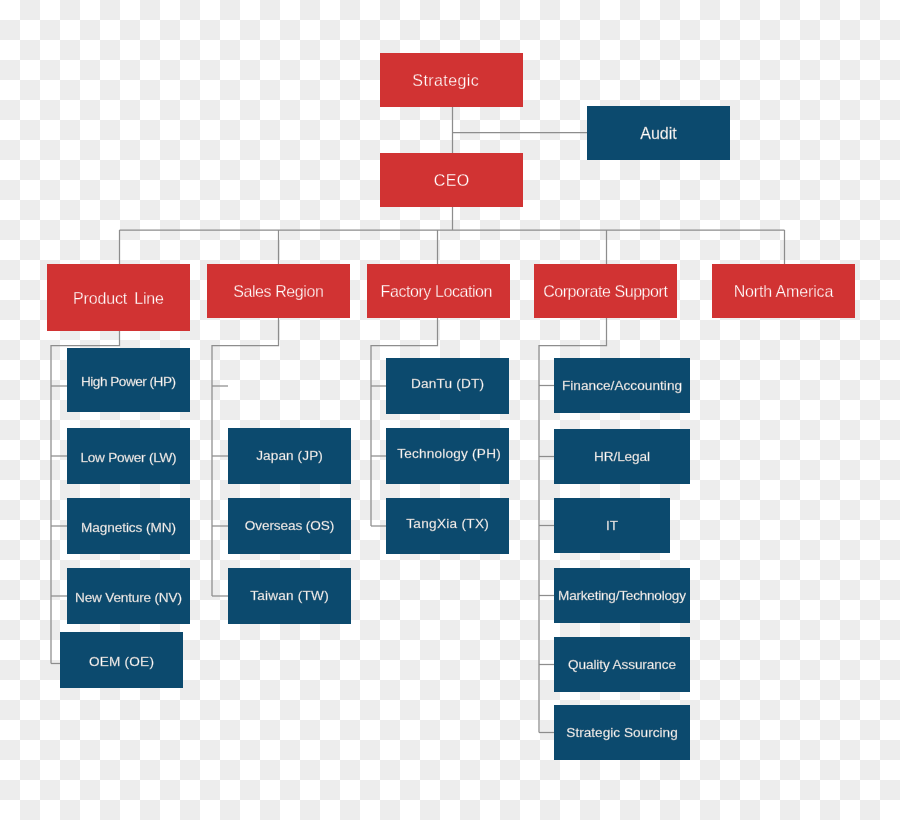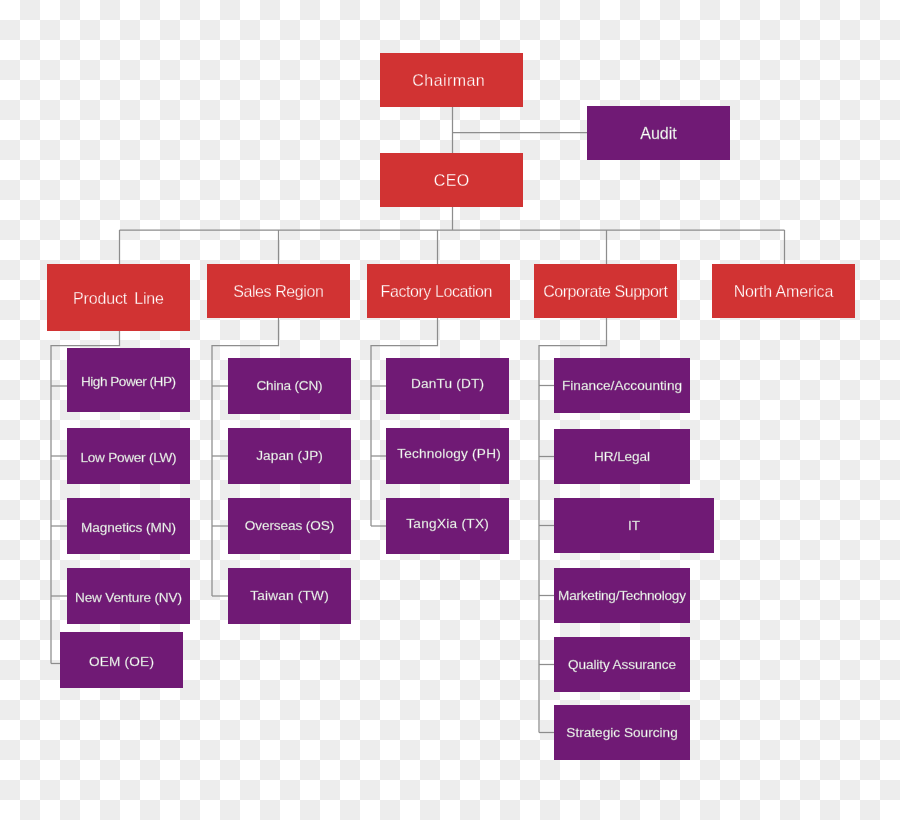--- a/index.html
+++ b/index.html
@@ -33,21 +33,21 @@
     pointer-events: none;
   }
   .node {
     position: absolute;
     box-sizing: border-box;
     color: #ffffff;
     white-space: pre;
     line-height: 1;
   }
   .node.red  { background: #d13333; }
-  .node.grey { background: #701a75; }
+  .node.grey { background: #0c4a6e; }
   .node > .lbl {
     position: absolute;
     left: 50%;
     top: 50%;
     display: block;
     white-space: pre;
     transform: translateZ(0);
   }
   .node.red  > .lbl { -webkit-text-stroke: 0.28px #d13333; }
   .node.grey > .lbl { -webkit-text-stroke: 0.28px #aaaaaa; }
@@ -89,21 +89,21 @@
       <path d="M539 385.5 L554 385.5"></path>
       <path d="M539 456.5 L554 456.5"></path>
       <path d="M539 525.5 L554 525.5"></path>
       <path d="M539 595.5 L554 595.5"></path>
       <path d="M539 664.5 L554 664.5"></path>
       <path d="M539 732.5 L554 732.5"></path>
     </g>
   </svg>
 
   <div class="node red lvl1" style="left:380px;top:53px;width:143px;height:54px;">
-    <span class="lbl" style="letter-spacing: 0.42px; margin-left: -39.1572px; margin-top: -6.9px; line-height: 16px;">Chairman</span>
+    <span class="lbl" style="letter-spacing: 0.42px; margin-left: -39.1572px; margin-top: -6.9px; line-height: 16px;">Strategic</span>
   </div>
   <div class="node grey lvl1" style="left:587px;top:106px;width:143px;height:54px;">
     <span class="lbl" style="letter-spacing: -0.01px; margin-left: -18.2159px; margin-top: -6.9px; line-height: 16px;">Audit</span>
   </div>
 
   <div class="node red lvl1" style="left:380px;top:153px;width:143px;height:54px;">
     <span class="lbl" style="letter-spacing: 0.4px; margin-left: -17.7375px; margin-top: -6.9px; line-height: 16px;">CEO</span>
   </div>
 
   <div class="node red lvl1" style="left:47px;top:264px;width:143px;height:67px;">
@@ -130,23 +130,20 @@
   </div>
   <div class="node grey leaf" style="left:67px;top:498px;width:123px;height:56px;">
     <span class="lbl" style="letter-spacing: -0.08px; margin-left: -47.4462px; margin-top: -5.5px; line-height: 13.6px;">Magnetics (MN)</span>
   </div>
   <div class="node grey leaf" style="left:67px;top:568px;width:123px;height:56px;">
     <span class="lbl" style="letter-spacing: -0.18px; margin-left: -53.4259px; margin-top: -5.5px; line-height: 13.6px;">New Venture (NV)</span>
   </div>
   <div class="node grey leaf" style="left:60px;top:632px;width:123px;height:56px;">
     <span class="lbl" style="letter-spacing: 0.2px; margin-left: -32.4234px; margin-top: -5.5px; line-height: 13.6px;">OEM (OE)</span>
   </div>
-  <div class="node grey leaf" style="left:228px;top:358px;width:123px;height:56px;">
-    <span class="lbl" style="letter-spacing: -0.22px; margin-left: -33.0084px; margin-top: -7.5px; line-height: 13.6px;">China (CN)</span>
-  </div>
   <div class="node grey leaf" style="left:228px;top:428px;width:123px;height:56px;">
     <span class="lbl" style="letter-spacing: 0.1px; margin-left: -33.3172px; margin-top: -7.5px; line-height: 13.6px;">Japan (JP)</span>
   </div>
   <div class="node grey leaf" style="left:228px;top:498px;width:123px;height:56px;">
     <span class="lbl" style="letter-spacing: -0.1px; margin-left: -44.7219px; margin-top: -7.5px; line-height: 13.6px;">Overseas (OS)</span>
   </div>
   <div class="node grey leaf" style="left:228px;top:568px;width:123px;height:56px;">
     <span class="lbl" style="letter-spacing: 0.21px; margin-left: -39.1919px; margin-top: -7.5px; line-height: 13.6px;">Taiwan (TW)</span>
   </div>
   <div class="node grey leaf" style="left:386px;top:358px;width:123px;height:56px;">
@@ -157,21 +154,21 @@
   </div>
   <div class="node grey leaf" style="left:386px;top:498px;width:123px;height:56px;">
     <span class="lbl" style="letter-spacing: 0.29px; margin-left: -41.2612px; margin-top: -8.7px; line-height: 13.6px;">TangXia (TX)</span>
   </div>
   <div class="node grey leaf" style="left:554px;top:358px;width:136px;height:55px;">
     <span class="lbl" style="letter-spacing: 0.04px; margin-left: -60.0425px; margin-top: -6.7px; line-height: 13.6px;">Finance/Accounting</span>
   </div>
   <div class="node grey leaf" style="left:554px;top:429px;width:136px;height:55px;">
     <span class="lbl" style="letter-spacing: -0.09px; margin-left: -28.0216px; margin-top: -6.7px; line-height: 13.6px;">HR/Legal</span>
   </div>
-  <div class="node grey leaf" style="left:554px;top:498px;width:160px;height:55px;">
+  <div class="node grey leaf" style="left:554px;top:498px;width:116px;height:55px;">
     <span class="lbl" style="letter-spacing: 0px; margin-left: -6.04688px; margin-top: -6.7px; line-height: 13.6px;">IT</span>
   </div>
   <div class="node grey leaf" style="left:554px;top:568px;width:136px;height:55px;">
     <span class="lbl" style="letter-spacing: -0.23px; margin-left: -63.9353px; margin-top: -6.7px; line-height: 13.6px;">Marketing/Technology</span>
   </div>
   <div class="node grey leaf" style="left:554px;top:637px;width:136px;height:55px;">
     <span class="lbl" style="letter-spacing: -0.1px; margin-left: -53.9875px; margin-top: -6.7px; line-height: 13.6px;">Quality Assurance</span>
   </div>
   <div class="node grey leaf" style="left:554px;top:705px;width:136px;height:55px;">
     <span class="lbl" style="letter-spacing: 0.02px; margin-left: -55.7088px; margin-top: -6.7px; line-height: 13.6px;">Strategic Sourcing</span>

